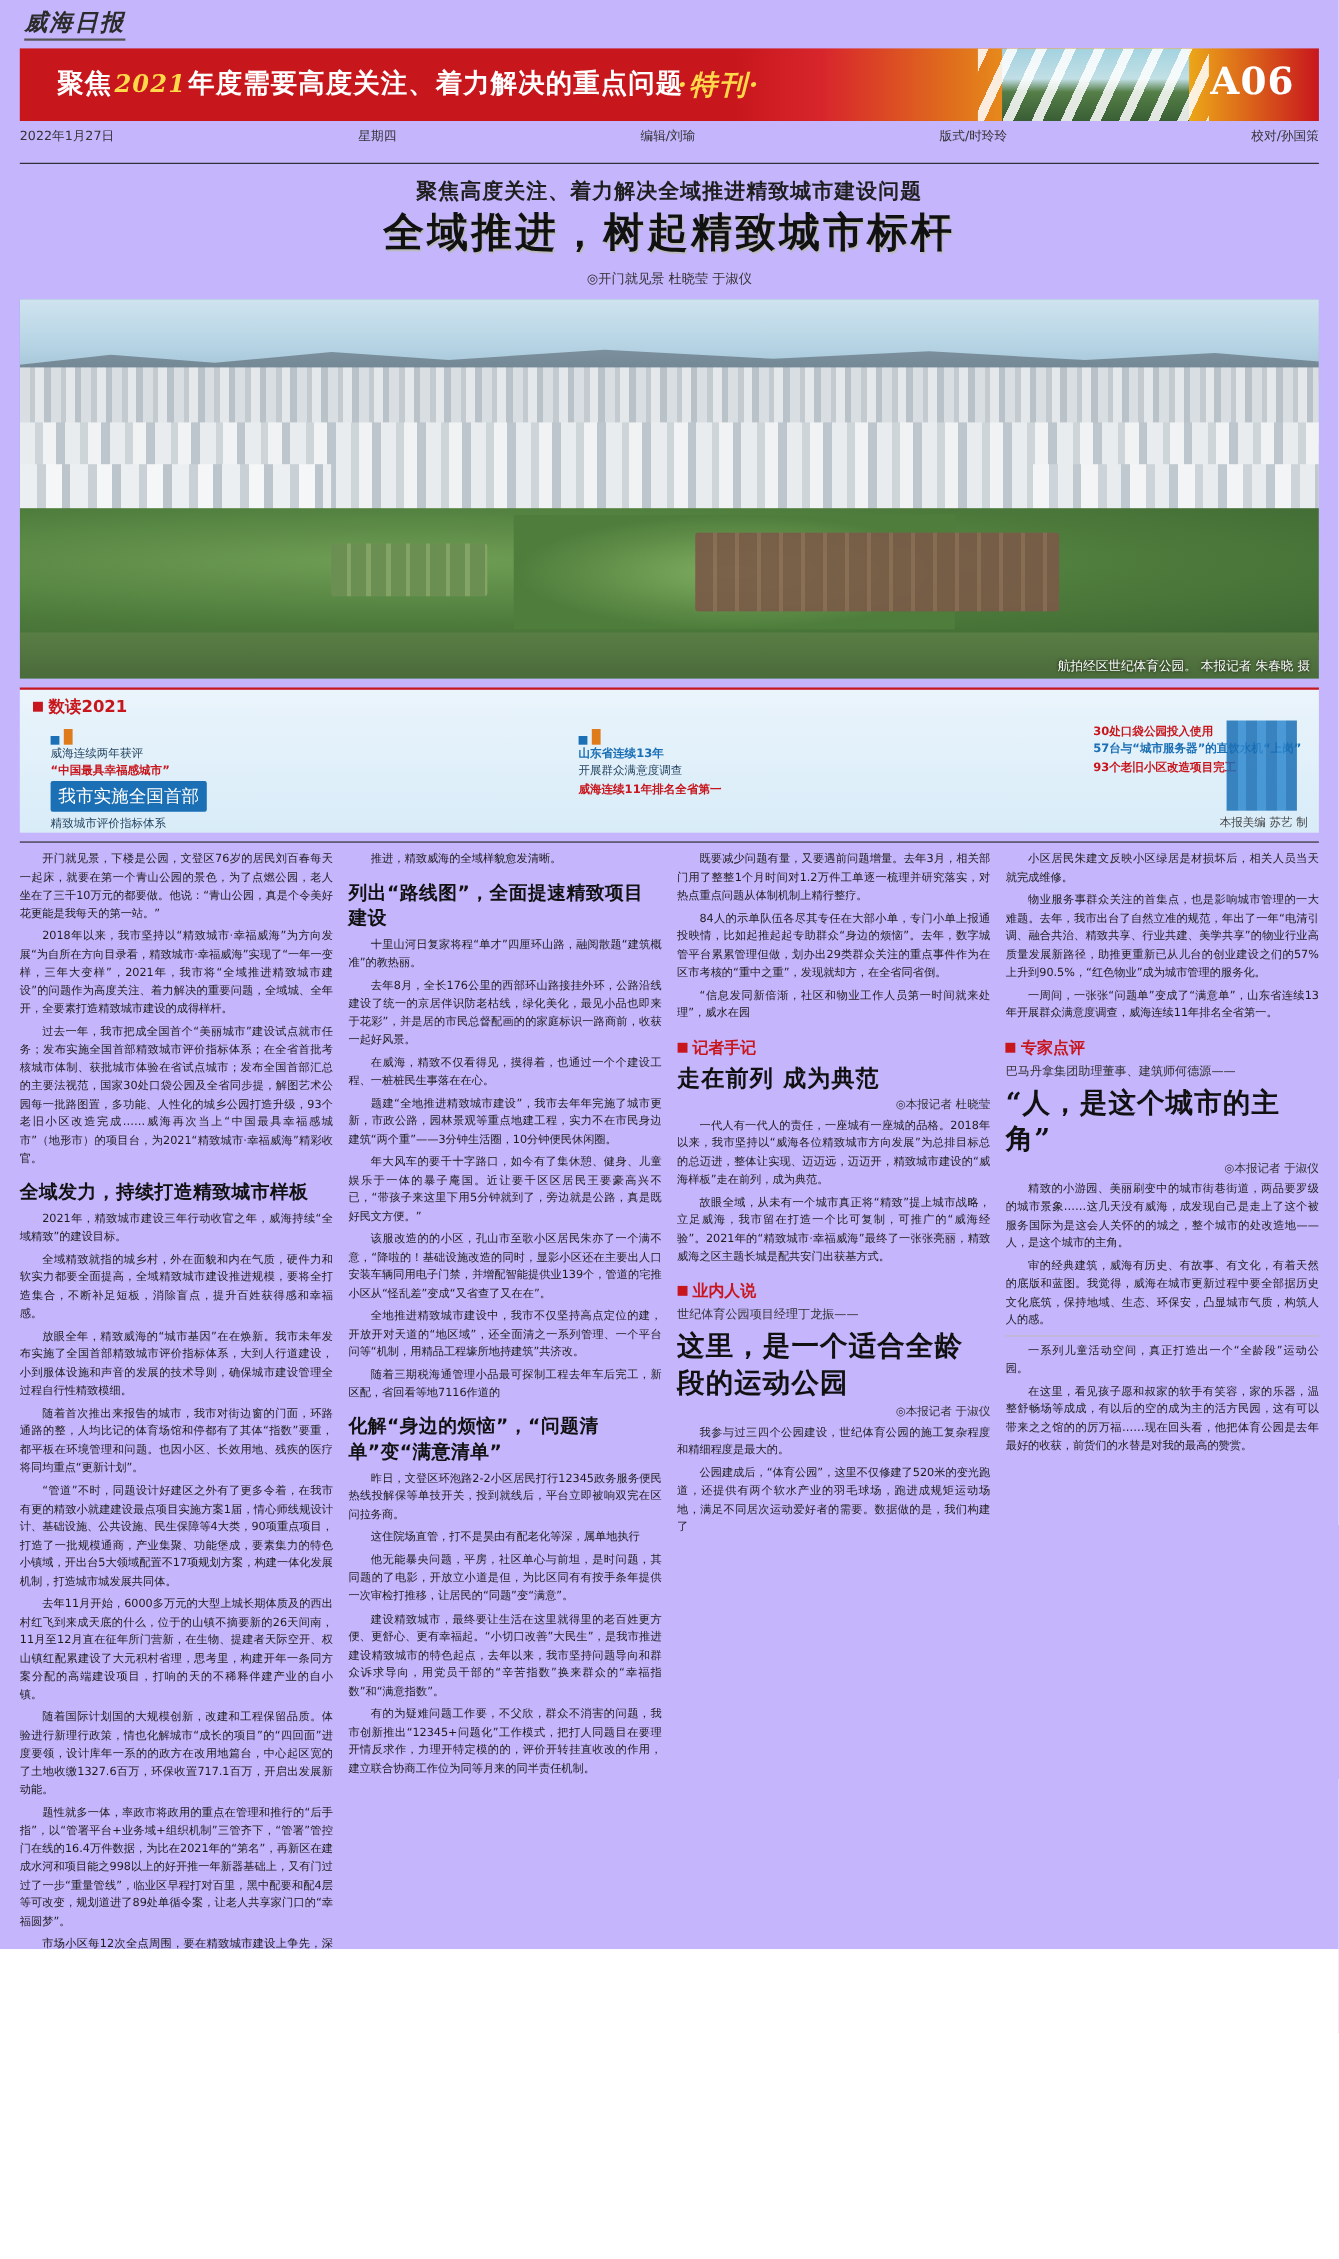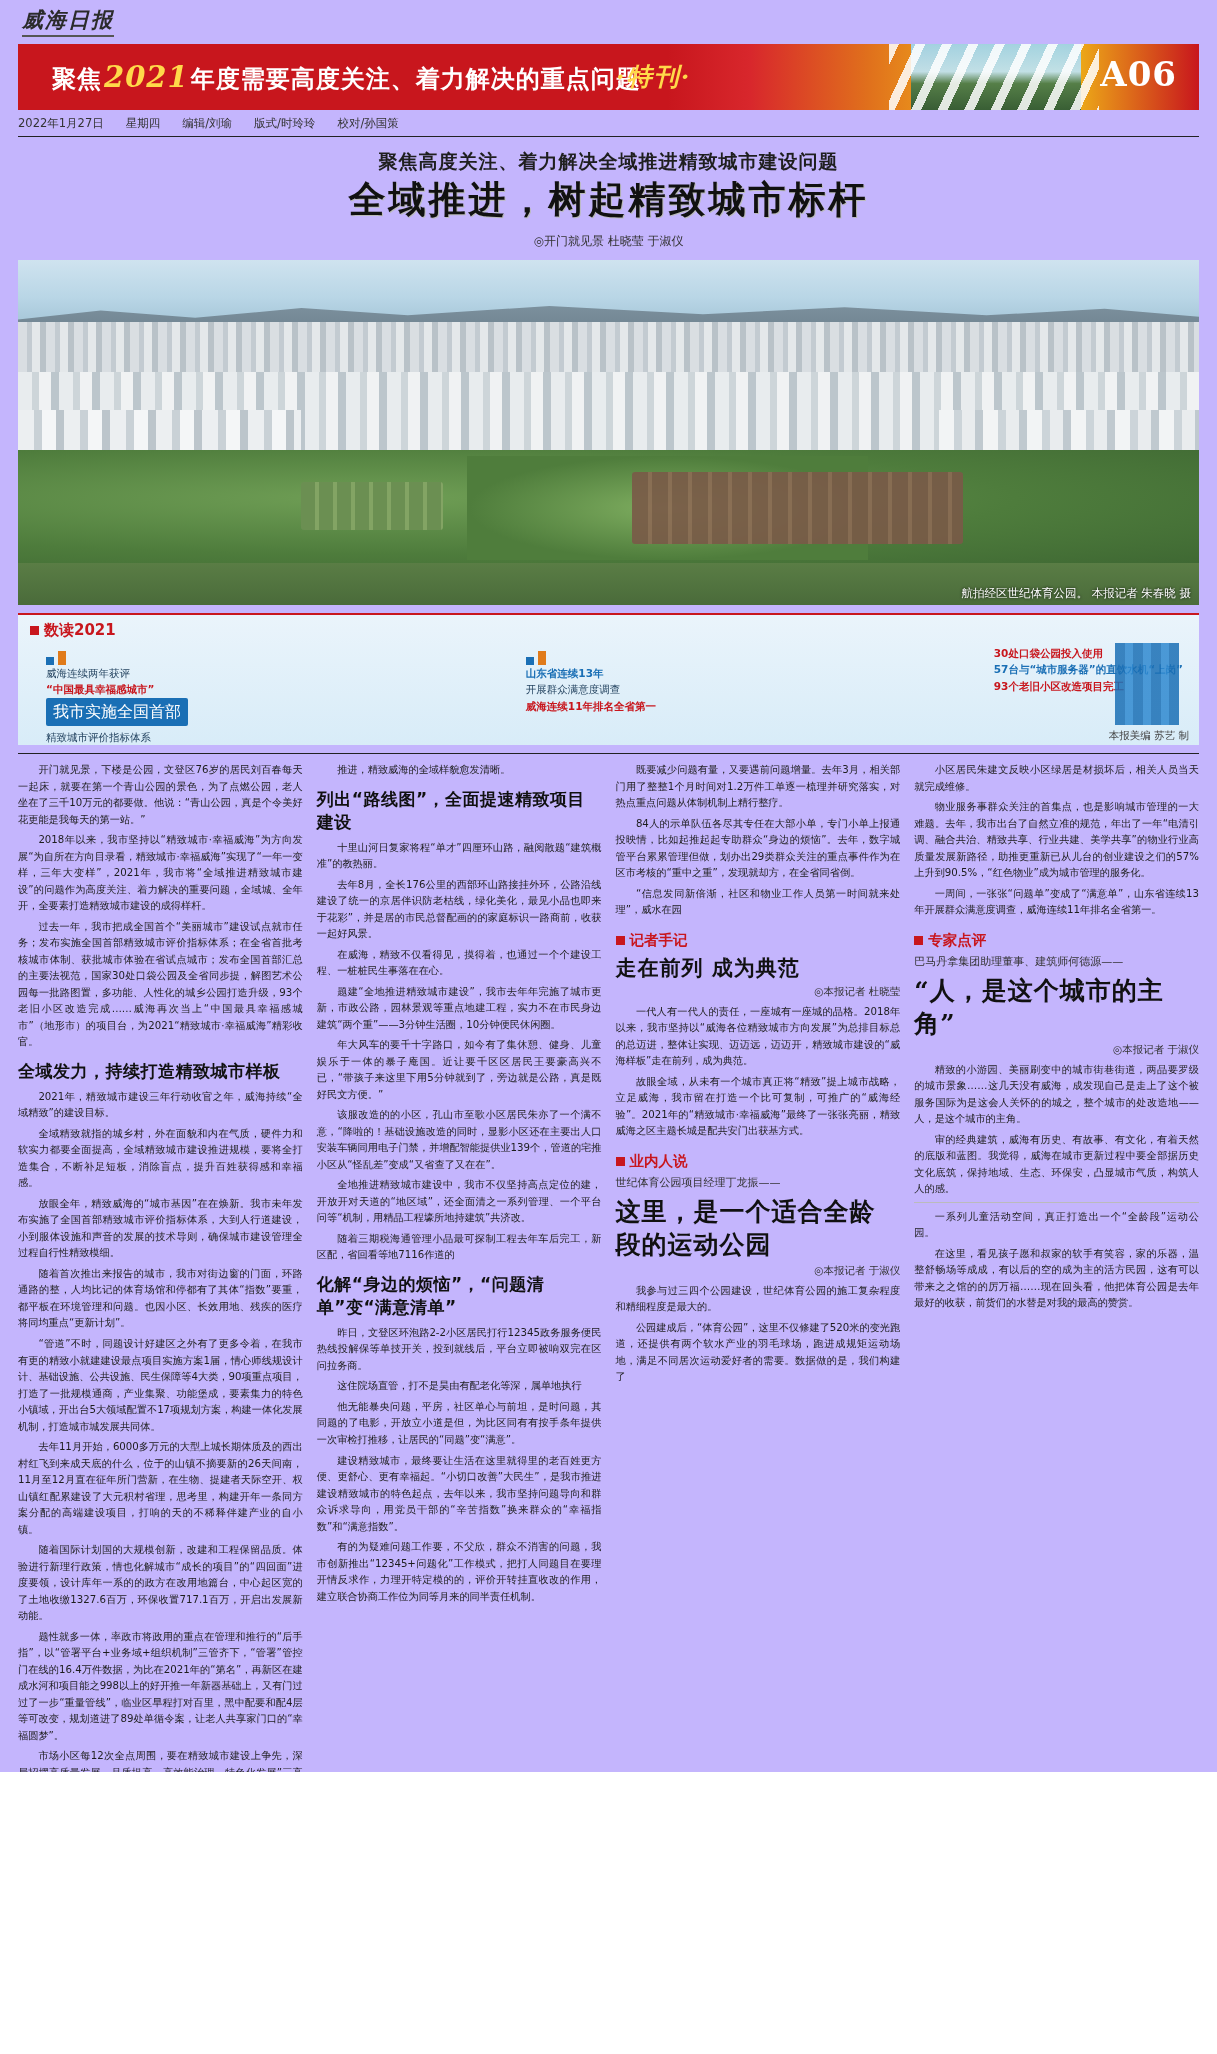--- a/index.html
+++ b/index.html
@@ -48,21 +48,21 @@
     left:34px; top:16px;
     color:#ffffff;
     font-size:24px;
     font-weight:bold;
     letter-spacing:1px;
     font-family:"DejaVu Sans","Liberation Sans",sans-serif;
     white-space:nowrap;
   }
   .banner-text .year{
     color:#ffd94a;
-    font-size:29px;
+    font-size:22px;
     font-style:italic;
     font-family:"DejaVu Serif","Liberation Serif",serif;
     padding:0 2px;
   }
   .banner-special{
     position:absolute;
     left:598px; top:16px;
     color:#ffd94a;
     font-size:25px;
     font-weight:bold;
@@ -90,26 +90,27 @@
     right:22px; top:10px;
     color:#ffffff;
     font-size:34px;
     font-weight:bold;
     font-family:"DejaVu Serif","Liberation Serif",serif;
     letter-spacing:1px;
   }
   
   .infobar{
     margin:6px 18px 0 18px;
-    padding-bottom:5px;
+    padding-bottom:17px;
     border-bottom:1.5px solid #222;
     font-size:11.5px;
     color:#333;
     display:flex;
     gap:22px;
+    justify-content:space-between;
   }
   
   .headline-wrap{
     margin:12px 18px 0 18px;
     text-align:center;
   }
   .kicker{
     font-size:19px;
     font-weight:bold;
     color:#1f1f1f;

